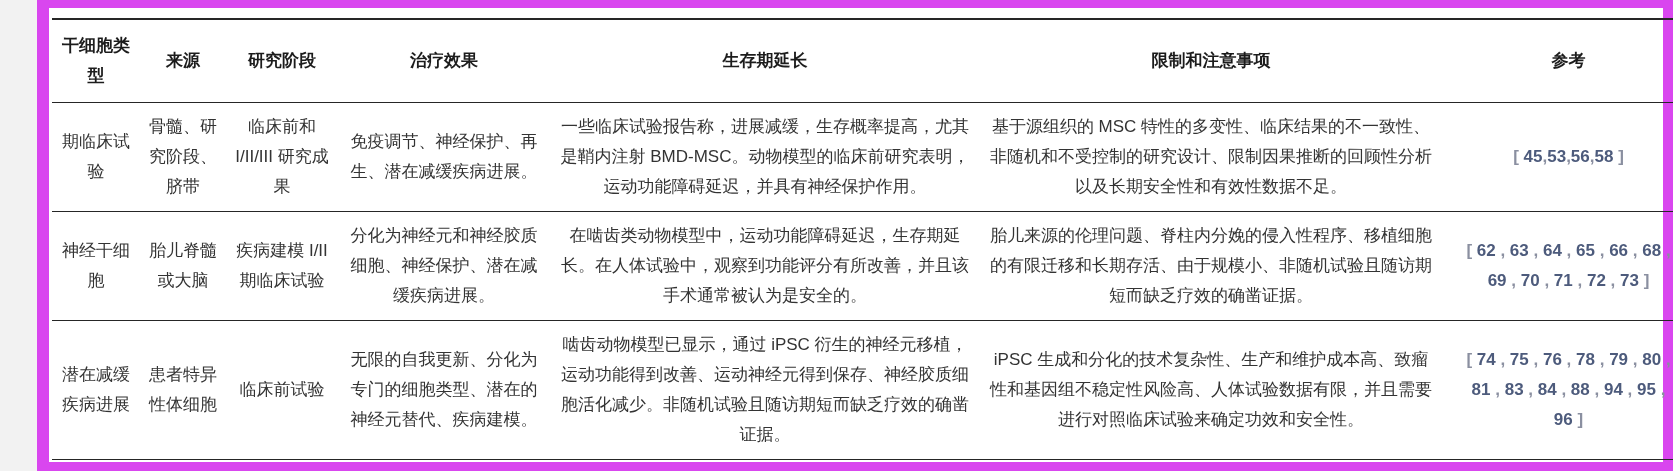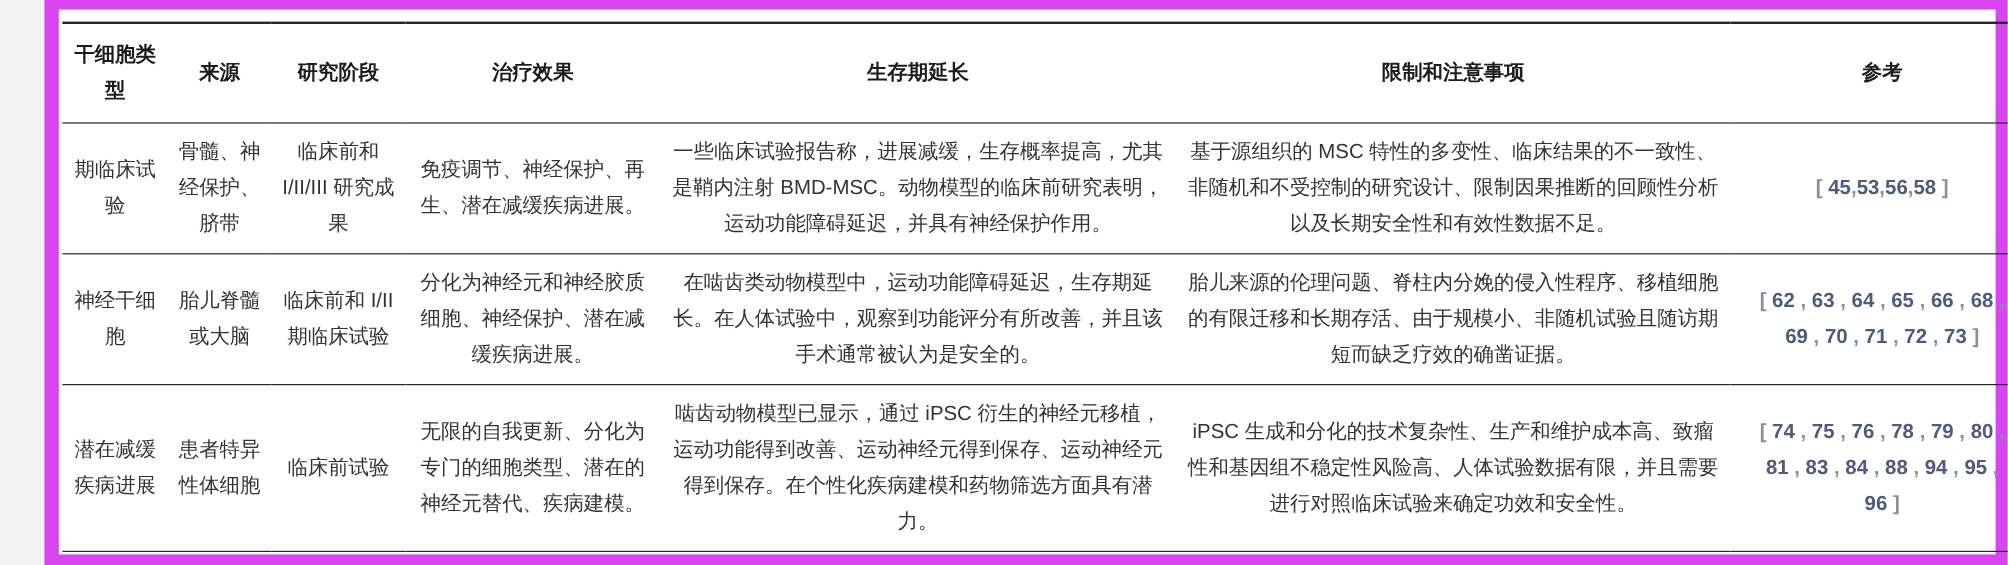--- a/index.html
+++ b/index.html
@@ -87,41 +87,41 @@
           <th>研究阶段</th>
           <th>治疗效果</th>
           <th>生存期延长</th>
           <th>限制和注意事项</th>
           <th>参考</th>
         </tr>
       </thead>
       <tbody>
           <tr>
             <td>期临床试验</td>
-            <td>骨髓、神经保护、脐带</td>
+            <td>骨髓、研究阶段、脐带</td>
             <td>临床前和 I/II/III 研究成果</td>
             <td>免疫调节、神经保护、再生、潜在减缓疾病进展。</td>
             <td>一些临床试验报告称，进展减缓，生存概率提高，尤其是鞘内注射 BMD-MSC。动物模型的临床前研究表明，运动功能障碍延迟，并具有神经保护作用。</td>
             <td>基于源组织的 MSC 特性的多变性、临床结果的不一致性、非随机和不受控制的研究设计、限制因果推断的回顾性分析以及长期安全性和有效性数据不足。</td>
             <td class="cell-refs"><span class="refs"><span class="ref-sep">[ </span><a class="ref-num">45</a><span class="ref-sep">,</span><a class="ref-num">53</a><span class="ref-sep">,</span><a class="ref-num">56</a><span class="ref-sep">,</span><a class="ref-num">58</a><span class="ref-sep"> ]</span></span></td>
           </tr>
           <tr>
             <td>神经干细胞</td>
             <td>胎儿脊髓或大脑</td>
-            <td>临床前和 I/II 期临床试验</td>
+            <td>疾病建模 I/II 期临床试验</td>
             <td>分化为神经元和神经胶质细胞、神经保护、潜在减缓疾病进展。</td>
             <td>在啮齿类动物模型中，运动功能障碍延迟，生存期延长。在人体试验中，观察到功能评分有所改善，并且该手术通常被认为是安全的。</td>
             <td>胎儿来源的伦理问题、脊柱内分娩的侵入性程序、移植细胞的有限迁移和长期存活、由于规模小、非随机试验且随访期短而缺乏疗效的确凿证据。</td>
             <td class="cell-refs"><span class="refs"><span class="ref-sep">[ </span><a class="ref-num">62</a><span class="ref-sep"> , </span><a class="ref-num">63</a><span class="ref-sep"> , </span><a class="ref-num">64</a><span class="ref-sep"> , </span><a class="ref-num">65</a><span class="ref-sep"> , </span><a class="ref-num">66</a><span class="ref-sep"> , </span><a class="ref-num">68</a><span class="ref-sep"> , </span><a class="ref-num">69</a><span class="ref-sep"> , </span><a class="ref-num">70</a><span class="ref-sep"> , </span><a class="ref-num">71</a><span class="ref-sep"> , </span><a class="ref-num">72</a><span class="ref-sep"> , </span><a class="ref-num">73</a><span class="ref-sep"> ]</span></span></td>
           </tr>
           <tr>
             <td>潜在减缓疾病进展</td>
             <td>患者特异性体细胞</td>
             <td>临床前试验</td>
             <td>无限的自我更新、分化为专门的细胞类型、潜在的神经元替代、疾病建模。</td>
-            <td>啮齿动物模型已显示，通过 iPSC 衍生的神经元移植，运动功能得到改善、运动神经元得到保存、运动神经元得到保存。在个性化疾病建模和药物筛选方面具有潜力。</td>
+            <td>啮齿动物模型已显示，通过 iPSC 衍生的神经元移植，运动功能得到改善、运动神经元得到保存、神经胶质细胞活化减少。非随机试验且随访期短而缺乏疗效的确凿证据。</td>
             <td>iPSC 生成和分化的技术复杂性、生产和维护成本高、致瘤性和基因组不稳定性风险高、人体试验数据有限，并且需要进行对照临床试验来确定功效和安全性。</td>
             <td class="cell-refs"><span class="refs"><span class="ref-sep">[ </span><a class="ref-num">74</a><span class="ref-sep"> , </span><a class="ref-num">75</a><span class="ref-sep"> , </span><a class="ref-num">76</a><span class="ref-sep"> , </span><a class="ref-num">78</a><span class="ref-sep"> , </span><a class="ref-num">79</a><span class="ref-sep"> , </span><a class="ref-num">80</a><span class="ref-sep"> , </span><a class="ref-num">81</a><span class="ref-sep"> , </span><a class="ref-num">83</a><span class="ref-sep"> , </span><a class="ref-num">84</a><span class="ref-sep"> , </span><a class="ref-num">88</a><span class="ref-sep"> , </span><a class="ref-num">94</a><span class="ref-sep"> , </span><a class="ref-num">95</a><span class="ref-sep"> , </span><a class="ref-num">96</a><span class="ref-sep"> ]</span></span></td>
           </tr>
         </tbody>
     </table>
   </div>
 </div>
 
 </body></html>

